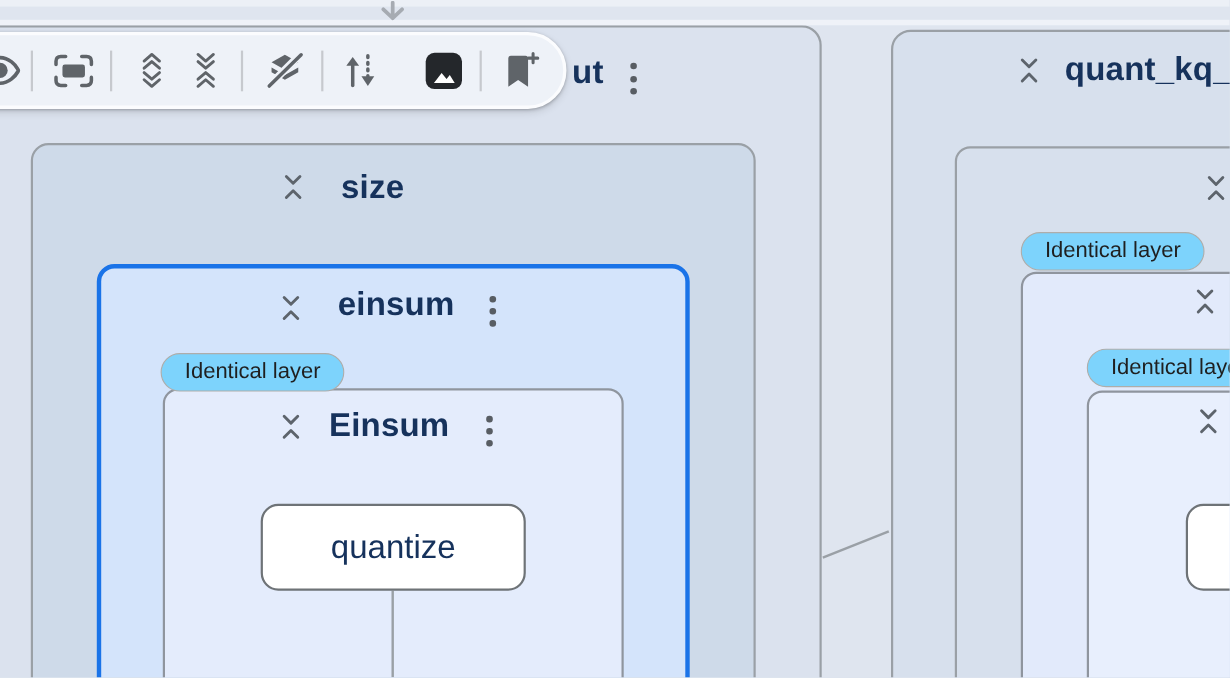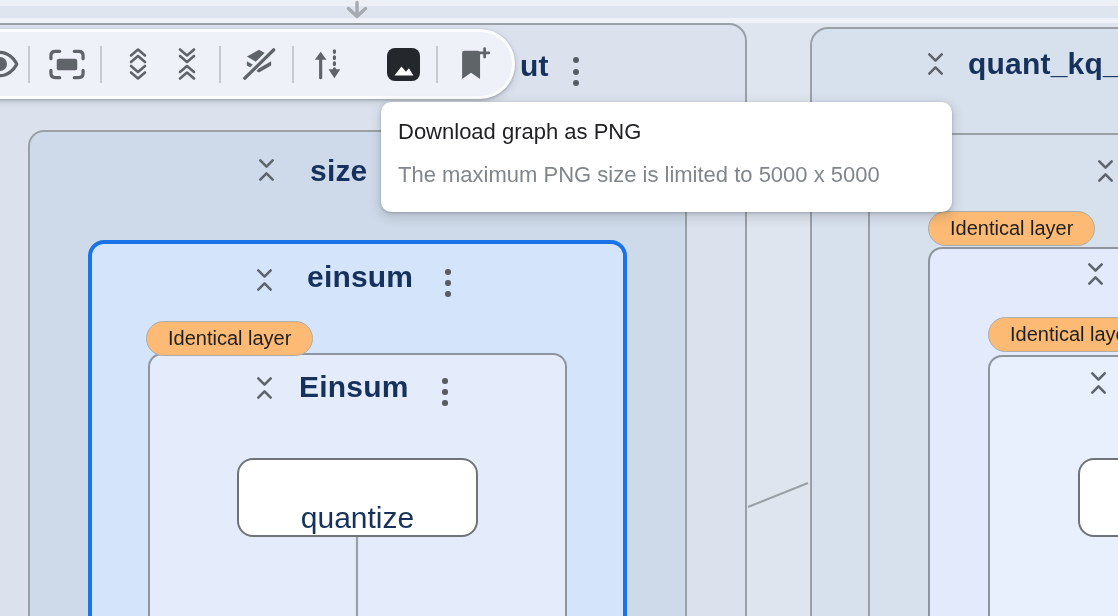--- a/index.html
+++ b/index.html
@@ -15,26 +15,26 @@
   .r18{border-radius:18px;} .r14{border-radius:14px;} .r16{border-radius:16px;}
 
   .ltitle{position:absolute;font-weight:bold;font-size:30px;line-height:1.25;
           color:#16325c;letter-spacing:.2px;white-space:nowrap;z-index:3;}
 
   .unfold{position:absolute;z-index:3;cursor:pointer;}
   .dots{position:absolute;display:flex;flex-direction:column;gap:5.5px;z-index:3;cursor:pointer;padding:2px;}
   .dots i{width:5.5px;height:5.5px;border-radius:50%;background:#585d63;}
   .dots.big i{width:6px;height:6px;}
 
-  .badge{position:absolute;height:35px;padding:0 21px;background:#fdba74;
+  .badge{position:absolute;height:35px;padding:0 21px;background:#7dd3fc;
          border:1.5px solid #aeadaa;border-radius:18.5px;display:flex;align-items:center;
          font-size:20px;color:#1f1f1f;z-index:4;box-sizing:border-box;white-space:nowrap;text-align:right;}
 
   .opnode{position:absolute;background:#ffffff;border:2.5px solid #6e7377;border-radius:16px;
-          display:flex;align-items:flex-end;justify-content:center;z-index:4;
+          display:flex;align-items:center;justify-content:center;z-index:4;
           font-size:30px;font-weight:500;color:#16325c;box-sizing:border-box;}
 
   .edges{position:absolute;left:0;top:0;z-index:2;pointer-events:none;}
 
   
   .pill{position:absolute;left:-40px;top:29px;width:555px;height:70px;border-radius:35px;
         background:#eef2f8;border:3px solid #fbfcfe;box-sizing:border-box;z-index:10;
         box-shadow:0 1px 3px rgba(0,0,0,.25),0 3px 8px rgba(0,0,0,.12);}
   .tbtn{position:absolute;width:44px;height:44px;top:42px;display:flex;align-items:center;
         justify-content:center;z-index:11;cursor:pointer;background:none;border:none;padding:0;}
@@ -197,18 +197,14 @@
     </span>
   </button>
 
   <button class="tbtn" style="left:452px;">
     <svg width="34" height="34" viewBox="0 0 30 32" fill="none">
       <path d="M6 3.5 h12.5 a2.2 2.2 0 0 1 2.2 2.2 V30 l-8.5 -5.8 L3.8 30 V5.7 A2.2 2.2 0 0 1 6 3.5 Z" fill="#5f6469"></path>
       <path d="M25 1.5 v8 M21 5.5 h8" stroke="#5f6469" stroke-width="2.6" stroke-linecap="round"></path>
     </svg>
   </button>
 
-  <div class="tooltip">
-    <div class="tt1">Download graph as PNG</div>
-    <div class="tt2">The maximum PNG size is limited to 5000 x 5000</div>
-  </div>
 
 </div>
 
 </body></html>

